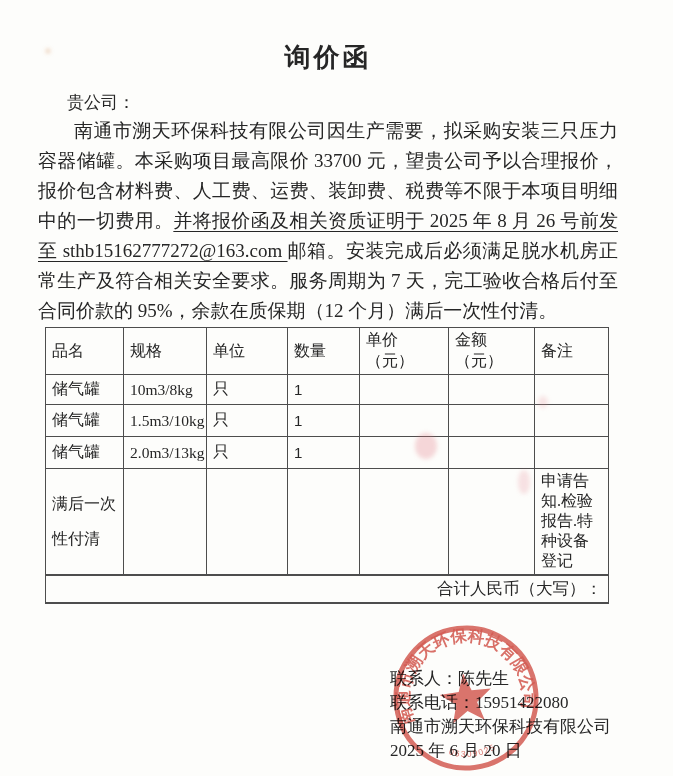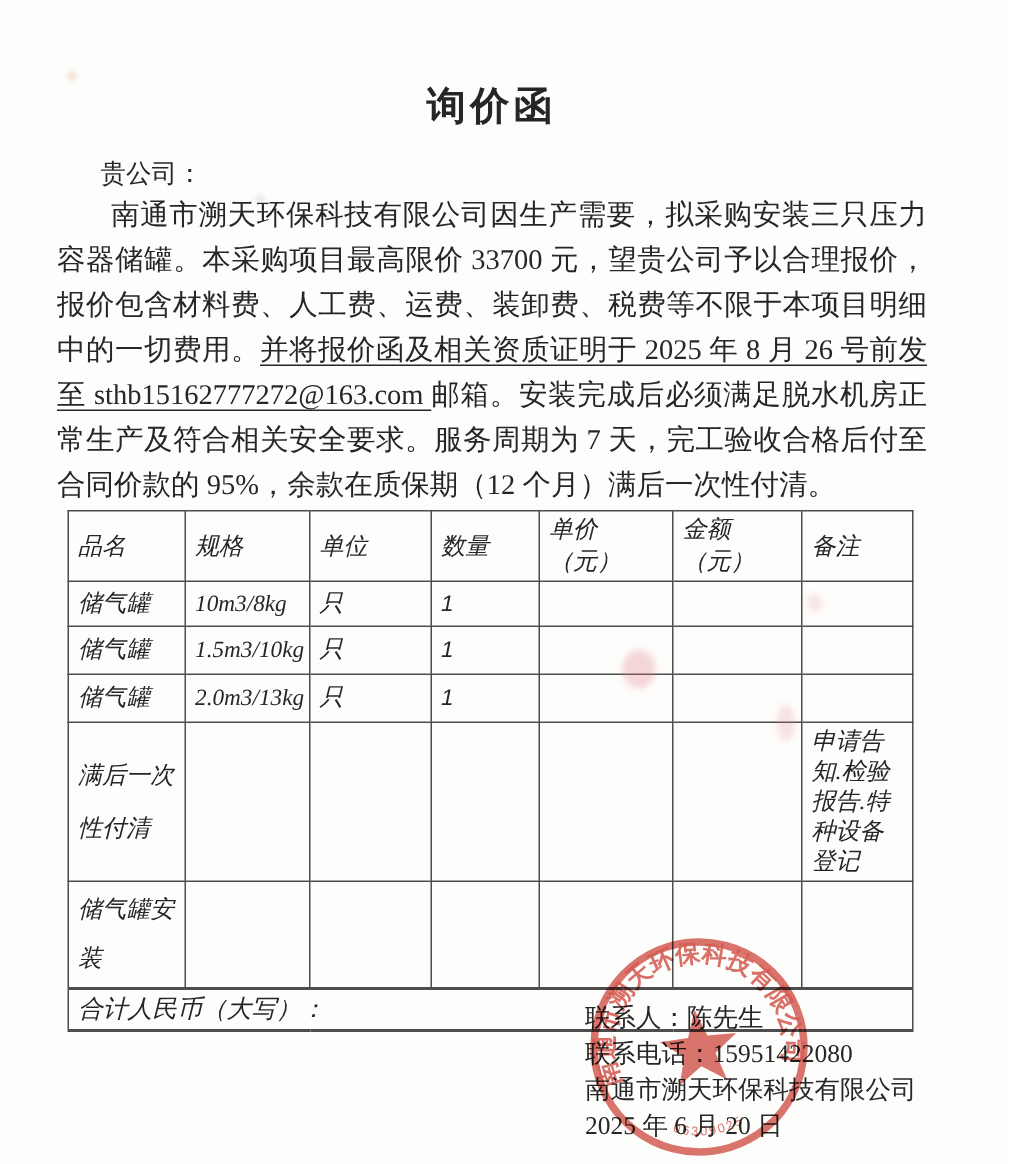--- a/index.html
+++ b/index.html
@@ -12,21 +12,21 @@
     font-family:"Liberation Serif","DejaVu Serif",serif;
     color:#262626;
     overflow:hidden;
   }
   .doc-title{
     text-align:center;
     font-size:26px;
     font-weight:bold;
     letter-spacing:3px;
     line-height:34px;
-    margin-top:24px;
+    margin-top:11px;
   }
   .salutation{
     font-size:17px;
     line-height:22px;
     margin-top:17px;
     margin-left:29px;
   }
   .para{
     font-size:19px;
     line-height:30px;
@@ -37,39 +37,38 @@
   .u-seg{
     text-decoration:underline;
     text-underline-offset:4px;
   }
   table.inquiry{
     border-collapse:collapse;
     table-layout:fixed;
     width:563px;
     margin:1px 0 0 7px;
     font-size:16px;
-    font-style:italic;
   }
   table.inquiry th, table.inquiry td{
     border:1px solid #4d4d4d;
     padding:2px 6px;
     font-weight:normal;
     text-align:left;
     vertical-align:middle;
     overflow:hidden;
   }
   tr.hdr{height:33px;}
   tr.r1{height:30px;}
   tr.r2{height:32px;}
   tr.r3{height:32px;}
   tr.r4{height:106px;}
   tr.r5{height:64px;}
   tr.total-row{height:28px;}
   tr.words-row{height:22px;}
-  tr.words-row td{border-top:2px solid #4d4d4d;border-bottom:2px solid #4d4d4d;font-size:16.5px;}
+  tr.words-row td{border-top:2px solid #4d4d4d;border-bottom:2px solid #4d4d4d;font-size:16.5px;text-align:right;}
   td.spec{font-size:15.5px;margin-top:36px;}
   td.num{font-family:"Liberation Sans","DejaVu Sans",sans-serif;font-size:15px;font-weight:600;}
   td.tall-name{vertical-align:top;padding-top:8px;line-height:35px;text-align:justify;}
   td.mid-name{vertical-align:top;padding-top:7px;line-height:33px;text-align:justify;}
   td.remark-wrap{vertical-align:top;padding-top:5px;line-height:20px;font-size:16px;text-align:justify;}
   .footer{
     position:absolute;
     left:390px;top:667px;
     font-size:17px;
     line-height:24px;
@@ -151,29 +150,20 @@
       </tr>
       <tr class="r4">
         <td class="tall-name">满后一次性付清</td>
         <td></td>
         <td></td>
         <td></td>
         <td></td>
         <td></td>
         <td class="remark-wrap">申请告知.检验报告.特种设备登记</td>
       </tr>
-      <tr class="r5">
-        <td class="mid-name">储气罐安装</td>
-        <td></td>
-        <td></td>
-        <td></td>
-        <td></td>
-        <td></td>
-        <td></td>
-      </tr>
       <tr class="words-row">
         <td colspan="7">合计人民币（大写）：</td>
       </tr>
     </tbody>
   </table>
 
   <div class="footer">
     <div>联系人：陈先生</div>
     <div>联系电话：15951422080</div>
     <div>南通市溯天环保科技有限公司</div>

